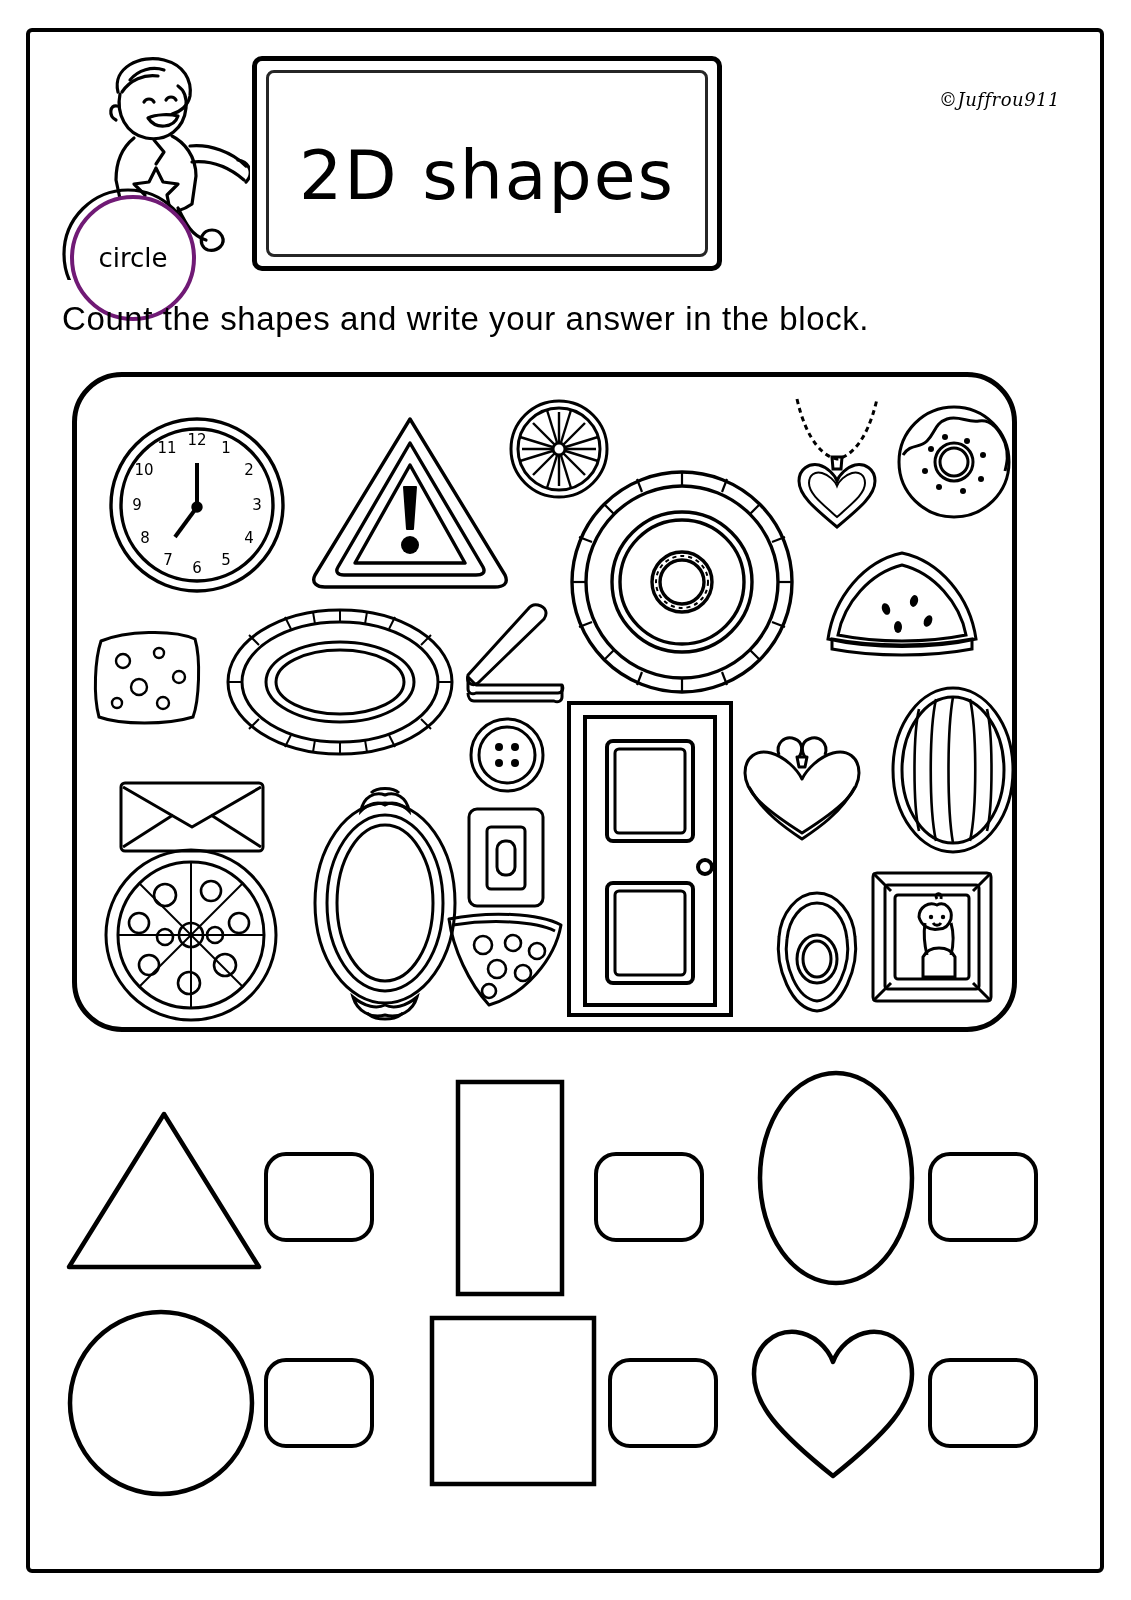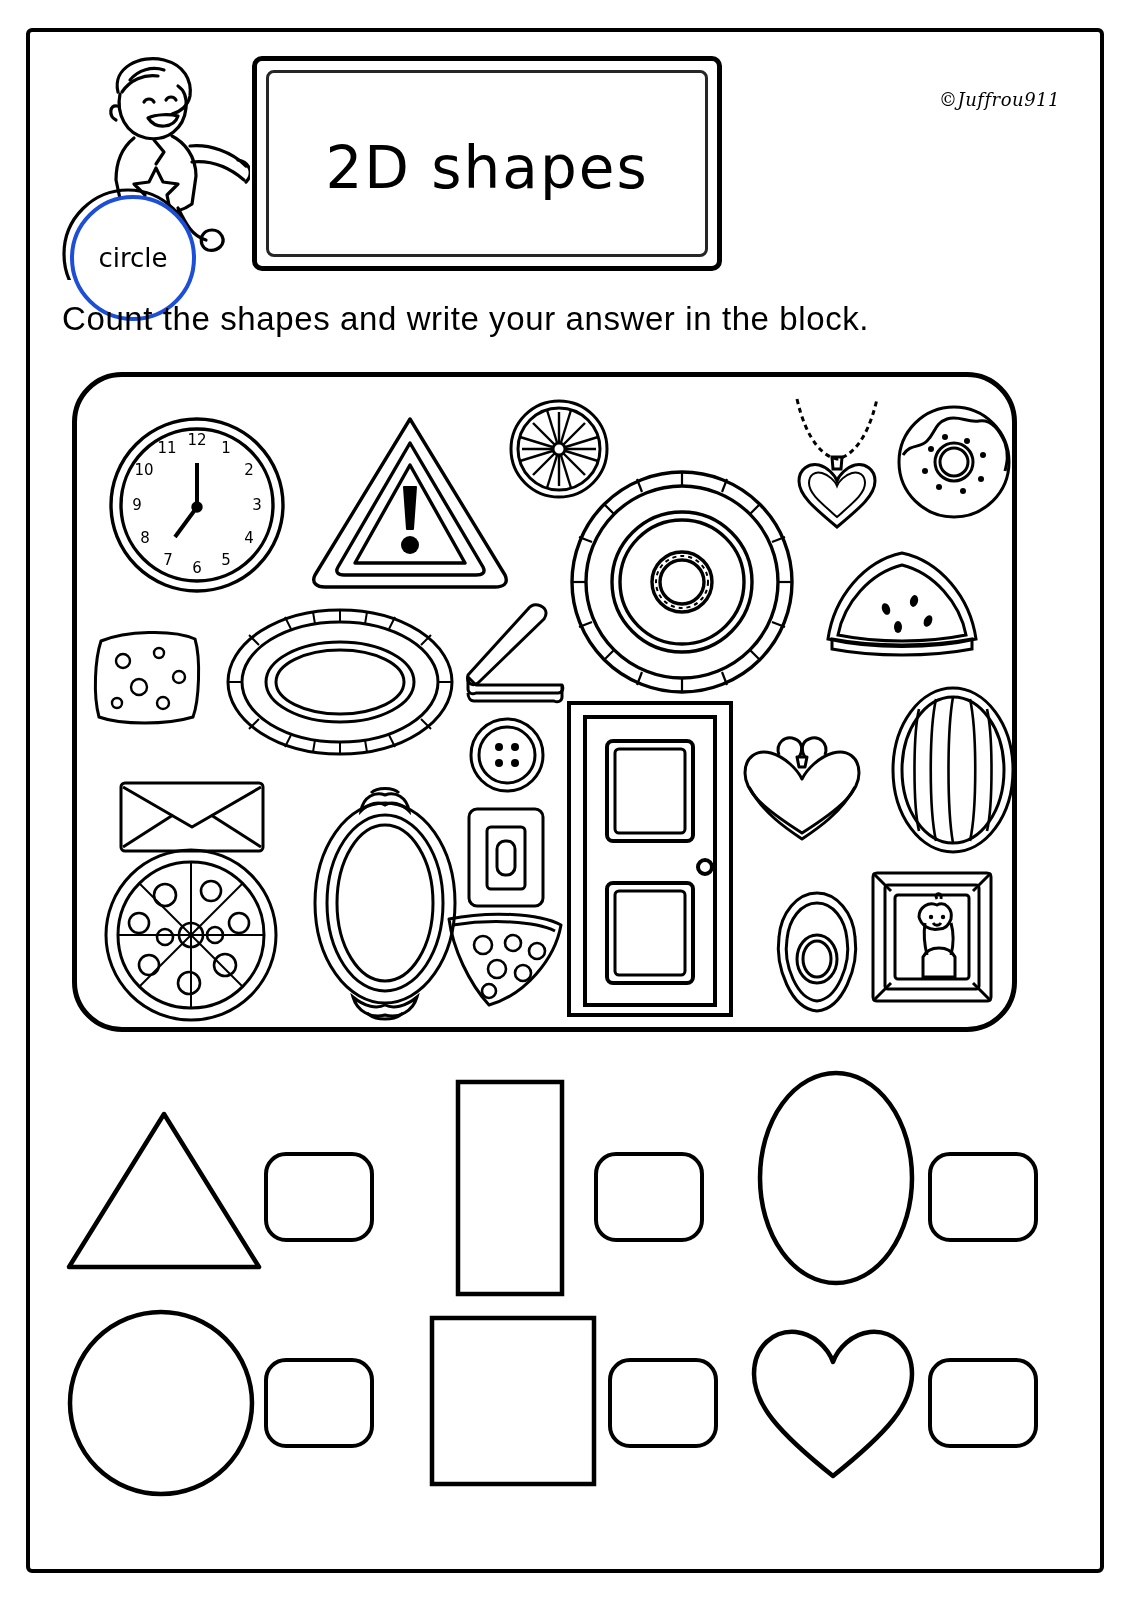--- a/index.html
+++ b/index.html
@@ -62,45 +62,45 @@
   .title-box:before {
     content: "";
     position: absolute;
     left: 9px; top: 9px; right: 9px; bottom: 9px;
     border: 3px solid #000;
     border-radius: 8px;
     opacity: 0.85;
   }
   .title-text {
     position: absolute;
-    left: 0; top: 4px;
+    left: 0; top: 12px;
     width: 100%; height: 100%;
     display: flex;
     align-items: center;
     justify-content: center;
     font-family: "DejaVu Sans", sans-serif;
-    font-size: 58px;
+    font-size: 68px;
     letter-spacing: 2px;
     line-height: 1;
     box-sizing: border-box;
   }
   .mascot {
     position: absolute;
     left: 0px;
     top: 0px;
     width: 190px;
     height: 240px;
   }
   .circle-label {
     position: absolute;
     left: 10px;
     top: 155px;
     width: 118px;
     height: 118px;
-    border: 4px solid #1d4ed8;
+    border: 4px solid #701a75;
     border-radius: 50%;
     display: flex;
     align-items: center;
     justify-content: center;
     font-family: "DejaVu Sans", sans-serif;
     font-size: 26px;
     background: #fff;
   }
 
   

